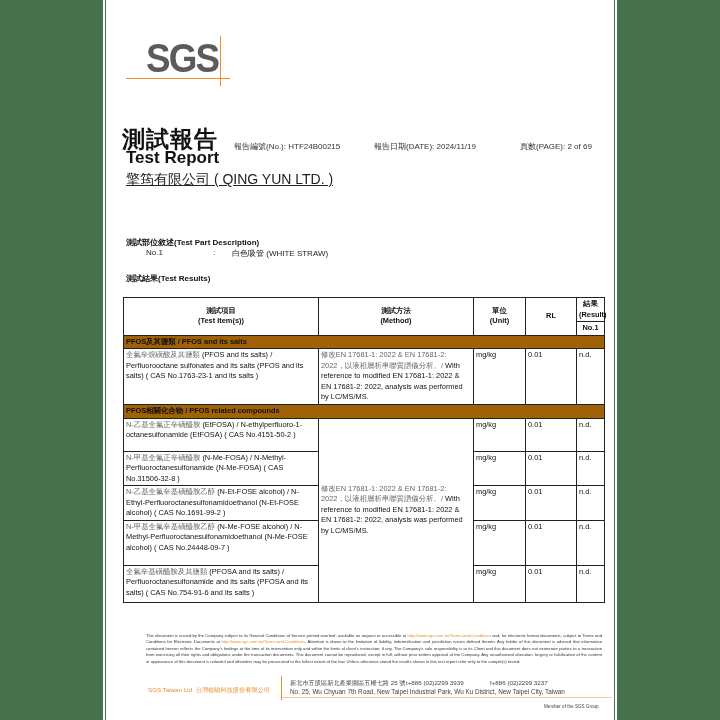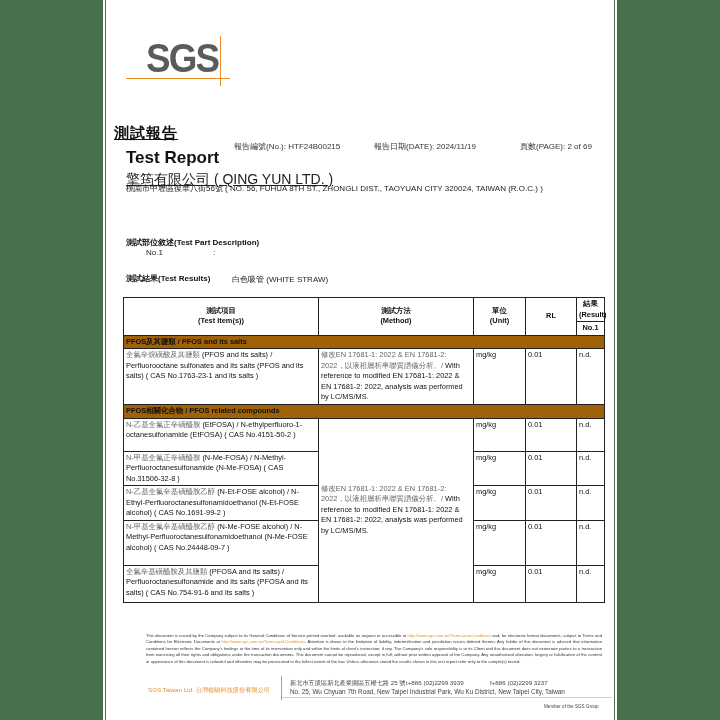--- a/index.html
+++ b/index.html
@@ -12,21 +12,21 @@
   .side { position: absolute; top: 0; height: 720px; background: #47714d; }
   .side.left { left: 0; width: 103px; border-right: 2px solid #fff; box-shadow: 1px 0 0 #47714d; }
   .side.right { right: 0; width: 103px; border-left: 2px solid #fff; box-shadow: -1px 0 0 #47714d; }
   .page { position: absolute; left: 106px; top: 0; width: 508px; height: 548px; background: #fff; }
 
   .logo { position: absolute; left: 4px; top: 36px; width: 130px; height: 48px; }
   .logo-text { position: absolute; left: 36px; top: 0; font-family: "Liberation Sans", sans-serif; font-weight: bold; font-size: 40px; letter-spacing: -2px; color: #5b5b5b; transform: scaleX(0.92); transform-origin: left top; }
   .logo-hline { position: absolute; left: 16px; top: 42px; width: 104px; height: 1px; background: #f08c28; }
   .logo-vline { position: absolute; left: 110px; top: 0; width: 1px; height: 50px; background: #f08c28; }
 
-  .title-zh { position: absolute; left: 8px; top: 124px; font-size: 15px; font-weight: bold; letter-spacing: 1px; text-decoration: underline; }
+  .title-zh { position: absolute; left: 16px; top: 124px; font-size: 23px; font-weight: bold; letter-spacing: 1px; }
   .title-en { position: absolute; left: 20px; top: 148px; font-size: 17px; font-weight: bold; }
   .meta { position: absolute; top: 141px; font-size: 8px; color: #333; }
   .meta.no { left: 128px; }
   .meta.date { left: 268px; text-align: right; }
   .meta.page-num { left: 414px; }
   .company { position: absolute; left: 20px; top: 171px; font-size: 14px; color: #222; text-decoration: underline; }
   .address { position: absolute; left: 20px; top: 183px; font-size: 8px; color: #222; white-space: nowrap; }
 
   .section-label { position: absolute; left: 20px; font-size: 8px; font-weight: bold; }
   .part-line { position: absolute; top: 248px; font-size: 8px; color: #222; }
@@ -66,26 +66,25 @@
     <div class="logo-hline"></div>
     <div class="logo-vline"></div>
   </div>
 
   <div class="title-zh">測試報告</div>
   <div class="title-en">Test Report</div>
   <div class="meta no">報告編號(No.): HTF24B00215</div>
   <div class="meta date">報告日期(DATE): 2024/11/19</div>
   <div class="meta page-num">頁數(PAGE): 2 of 69</div>
   <div class="company">擎筠有限公司 ( QING YUN LTD. )</div>
-  <div class="address">桃園市中壢區復華八街56號 ( NO. 56, FUHUA 8TH ST., ZHONGLI DIST., TAOYUAN CITY 320024,  TAIWAN (R.O.C.) )</div>
 
   <div class="section-label" style="top:237px;">測試部位敘述(Test Part Description)</div>
   <div class="part-line" style="left:40px;">No.1</div>
   <div class="part-line" style="left:107px;">:</div>
-  <div class="part-line" style="left:126px;margin-top:26px;">白色吸管 (WHITE STRAW)</div>
+  <div class="part-line" style="left:126px;">白色吸管 (WHITE STRAW)</div>
 
   <div class="section-label" style="top:273px;">測試結果(Test Results)</div>
 
   <table class="results">
     <colgroup>
       <col style="width:195px">
         <col style="width:155px">
         <col style="width:52px">
         <col style="width:51px">
         <col style="width:28px">

